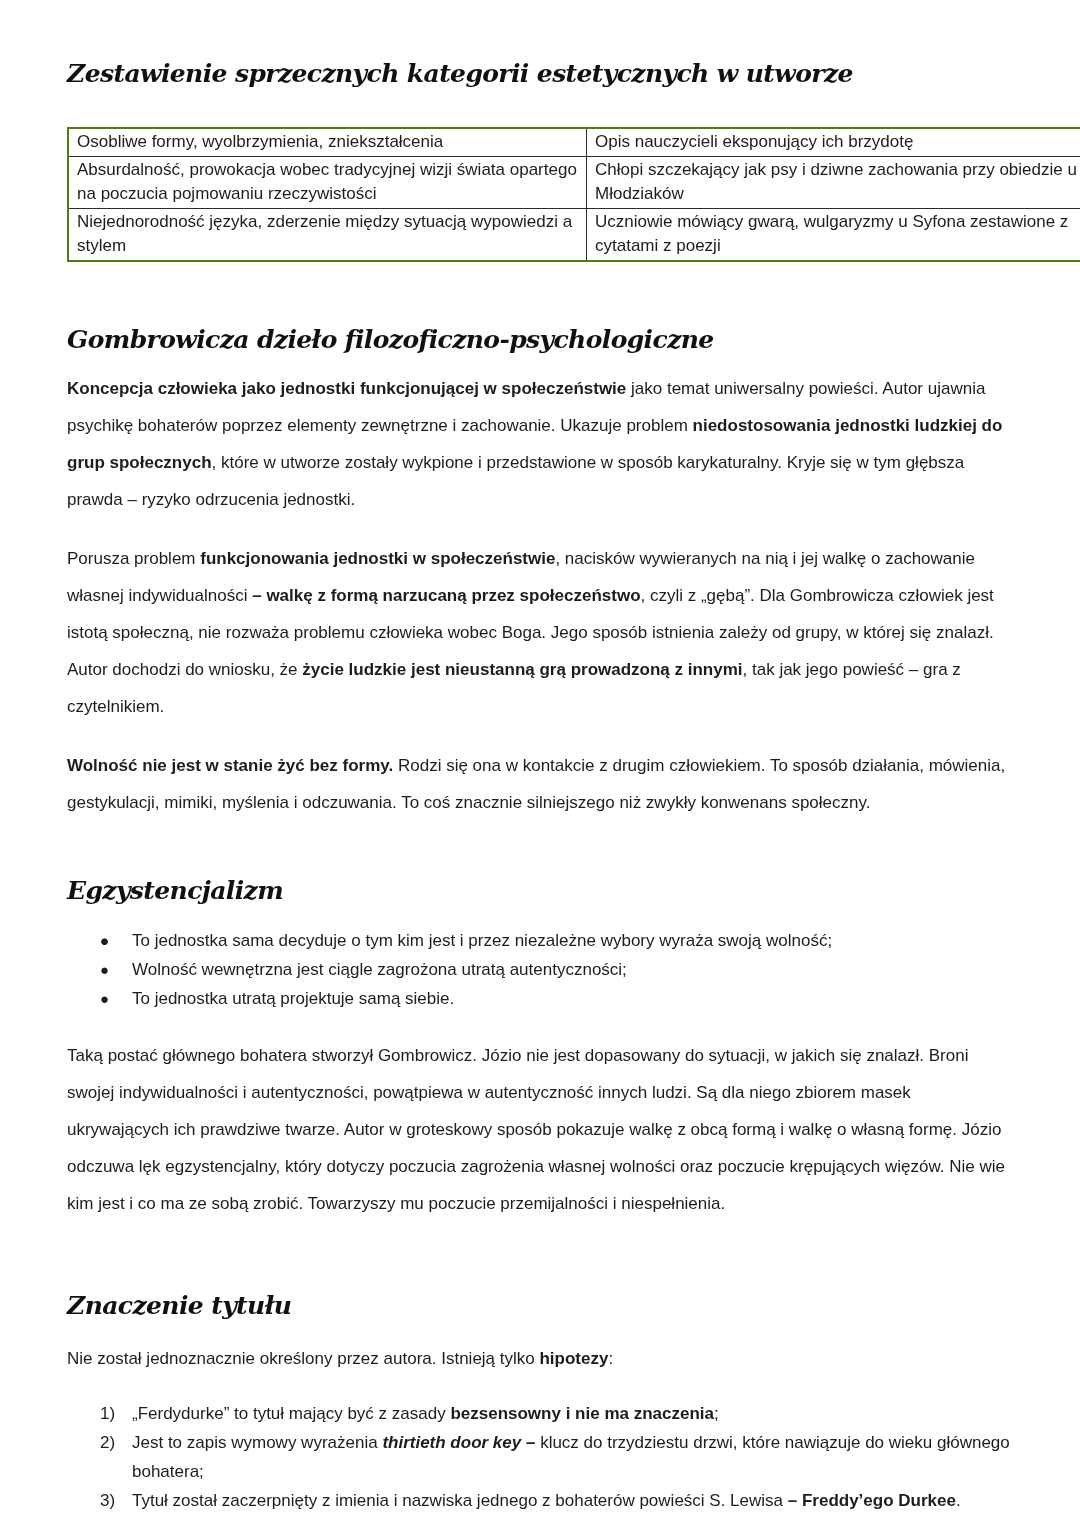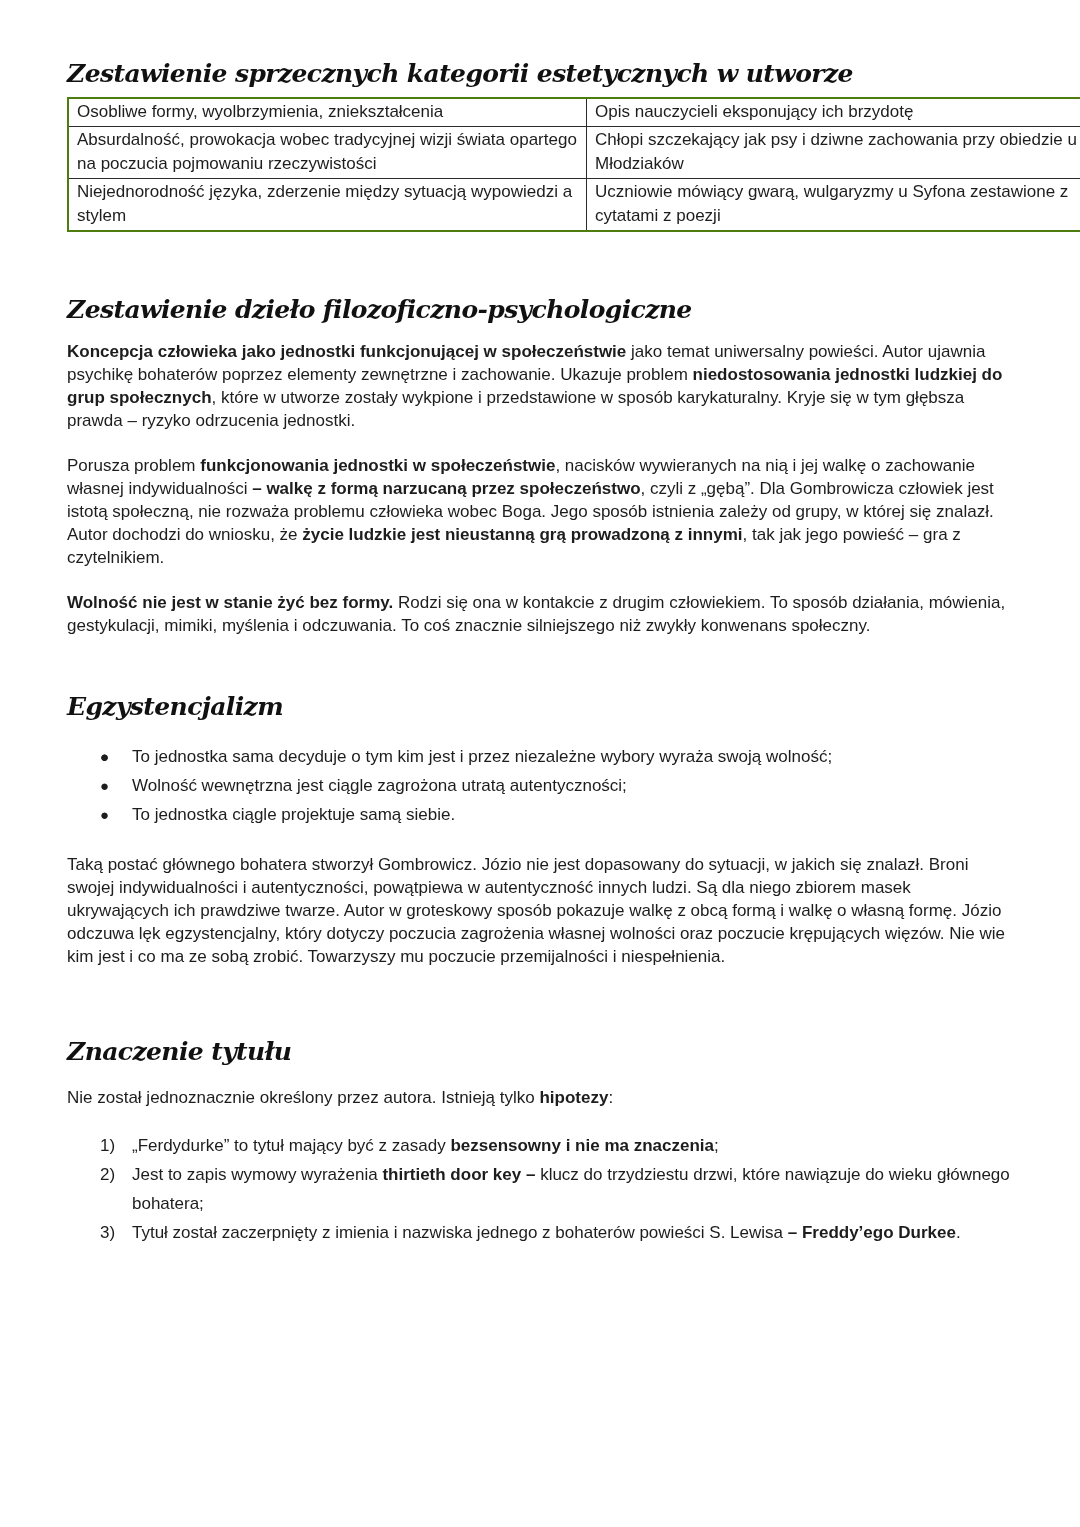--- a/index.html
+++ b/index.html
@@ -26,28 +26,28 @@
   .script-heading {
     font-family: "DejaVu Serif", serif;
     font-style: italic;
     font-weight: 700;
     font-size: 25px;
     letter-spacing: -0.6px;
     color: #111111;
     margin: 0;
     line-height: 1.3;
   }
-  .h1 { margin: 0 0 6px 0; }
+  .h1 { margin: 0 0 36px 0; }
   .h2-uniwersalne { margin: 62px 0 14px 0; }
   .h2-egzystencjalizm { margin: 54px 0 18px 0; }
   .h2-znaczenie { margin: 68px 0 18px 0; }
 
   p.body-par {
     font-size: 17px;
-    line-height: 23px;
+    line-height: 37px;
     margin: 0 0 22px 0;
     color: #1d1d1d;
   }
 
   table.cat-table {
     border-collapse: collapse;
     width: 1039px;
     table-layout: fixed;
     border: 2px solid #4d7c0f;
   }
@@ -105,21 +105,21 @@
         <td class="col-left">Absurdalność, prowokacja wobec tradycyjnej wizji świata opartego na poczucia pojmowaniu rzeczywistości</td>
         <td class="col-right">Chłopi szczekający jak psy i dziwne zachowania przy obiedzie u Młodziaków</td>
       </tr>
       <tr>
         <td class="col-left">Niejednorodność języka, zderzenie między sytuacją wypowiedzi a stylem</td>
         <td class="col-right">Uczniowie mówiący gwarą, wulgaryzmy u Syfona zestawione z cytatami z poezji</td>
       </tr>
     </tbody>
   </table>
 
-  <h2 class="script-heading h2-uniwersalne">Zestawienie dzieło filozoficzno-psychologiczne</h2>
+  <h2 class="script-heading h2-uniwersalne">Gombrowicza dzieło filozoficzno-psychologiczne</h2>
 
   <p class="body-par"><span style="font-weight: 700;">Koncepcja człowieka jako jednostki funkcjonującej w społeczeństwie</span><span> jako temat uniwersalny powieści. Autor ujawnia psychikę bohaterów poprzez elementy zewnętrzne i zachowanie. Ukazuje problem </span><span style="font-weight: 700;">niedostosowania jednostki ludzkiej do grup społecznych</span><span>, które w utworze zostały wykpione i przedstawione w sposób karykaturalny. Kryje się w tym głębsza prawda – ryzyko odrzucenia jednostki.</span></p>
   <p class="body-par"><span>Porusza problem </span><span style="font-weight: 700;">funkcjonowania jednostki w społeczeństwie</span><span>, nacisków wywieranych na nią i jej walkę o zachowanie własnej indywidualności </span><span style="font-weight: 700;">– walkę z formą narzucaną przez społeczeństwo</span><span>, czyli z „gębą”. Dla Gombrowicza człowiek jest istotą społeczną, nie rozważa problemu człowieka wobec Boga. Jego sposób istnienia zależy od grupy, w której się znalazł. Autor dochodzi do wniosku, że </span><span style="font-weight: 700;">życie ludzkie jest nieustanną grą prowadzoną z innymi</span><span>, tak jak jego powieść – gra z czytelnikiem.</span></p>
   <p class="body-par"><span style="font-weight: 700;">Wolność nie jest w stanie żyć bez formy.</span><span> Rodzi się ona w kontakcie z drugim człowiekiem. To sposób działania, mówienia, gestykulacji, mimiki, myślenia i odczuwania. To coś znacznie silniejszego niż zwykły konwenans społeczny.</span></p>
 
   <h2 class="script-heading h2-egzystencjalizm">Egzystencjalizm</h2>
 
   <ul class="dash-bullets">
     <li>
       <span class="marker">●</span>
@@ -127,38 +127,38 @@
     <li>
       <span class="marker">●</span>
       <span>To jednostka sama decyduje o tym kim jest i przez niezależne wybory wyraża swoją wolność;</span>
     </li>
     <li>
       <span class="marker">●</span>
       <span>Wolność wewnętrzna jest ciągle zagrożona utratą autentyczności;</span>
     </li>
     <li>
       <span class="marker">●</span>
-      <span>To jednostka ciągle projektuje samą siebie.</span>
+      <span>To jednostka utratą projektuje samą siebie.</span>
     </li>
   </ul>
 
   <p class="body-par"><span>Taką postać głównego bohatera stworzył Gombrowicz. Józio nie jest dopasowany do sytuacji, w jakich się znalazł. Broni swojej indywidualności i autentyczności, powątpiewa w autentyczność innych ludzi. Są dla niego zbiorem masek ukrywających ich prawdziwe twarze. Autor w groteskowy sposób pokazuje walkę z obcą formą i walkę o własną formę. Józio odczuwa lęk egzystencjalny, który dotyczy poczucia zagrożenia własnej wolności oraz poczucie krępujących więzów. Nie wie kim jest i co ma ze sobą zrobić. Towarzyszy mu poczucie przemijalności i niespełnienia.</span></p>
 
   <h2 class="script-heading h2-znaczenie">Znaczenie tytułu</h2>
 
   <p class="body-par intro-par"><span>Nie został jednoznacznie określony przez autora. Istnieją tylko </span><span style="font-weight: 700;">hipotezy</span><span>:</span></p>
 
   <ol class="num-list">
     <li>
       <span class="marker">1)</span>
       <span><span>„Ferdydurke” to tytuł mający być z zasady </span><span style="font-weight: 700;">bezsensowny i nie ma znaczenia</span><span>;</span></span>
     </li>
     <li>
       <span class="marker">2)</span>
-      <span><span>Jest to zapis wymowy wyrażenia </span><span style="font-weight: 700; ">thirtieth door key –</span><span> klucz do trzydziestu drzwi, które nawiązuje do wieku głównego bohatera;</span></span>
+      <span><span>Jest to zapis wymowy wyrażenia </span><span style="font-weight: 700; font-style: italic;">thirtieth door key –</span><span> klucz do trzydziestu drzwi, które nawiązuje do wieku głównego bohatera;</span></span>
     </li>
     <li>
       <span class="marker">3)</span>
       <span><span>Tytuł został zaczerpnięty z imienia i nazwiska jednego z bohaterów powieści S. Lewisa </span><span style="font-weight: 700;">– Freddy’ego Durkee</span><span>.</span></span>
     </li>
   </ol>
 
 </div>
 
 </body></html>

